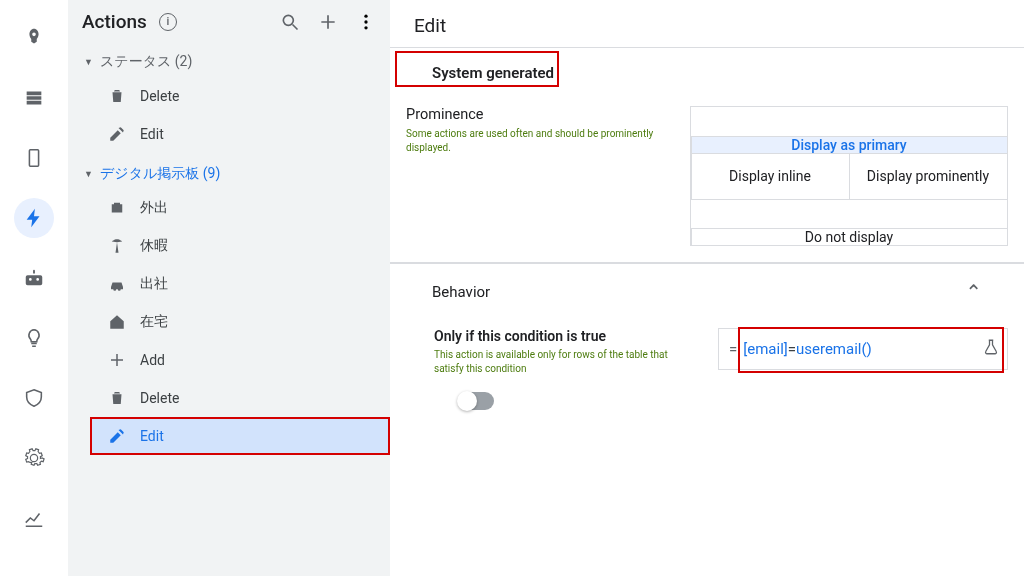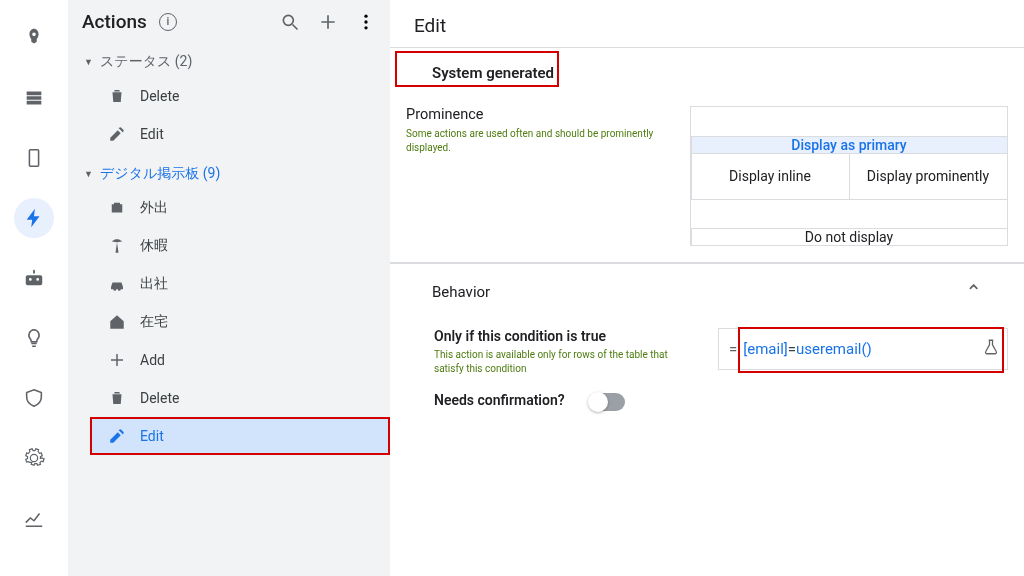--- a/index.html
+++ b/index.html
@@ -266,19 +266,18 @@
       <span class="flask">
         <svg width="18" height="18" viewBox="0 0 24 24">
             <path fill="none" stroke="currentColor" stroke-width="1.7" d="M9 3h6M10 3v6l-5 9a2 2 0 002 3h10a2 2 0 002-3l-5-9V3"></path>
           </svg>
       </span>
     </div>
   </div>
 
   <div class="rowpane" style="padding-left:44px; padding-top:0;">
     <div class="desc">
-      <div class="dtitlestrong">Needs confirmation?</div>
     </div>
     <div style="width:320px; display:flex; align-items:center;">
       <div class="toggle"></div>
     </div>
   </div>
 </div>
 
 </body></html>

